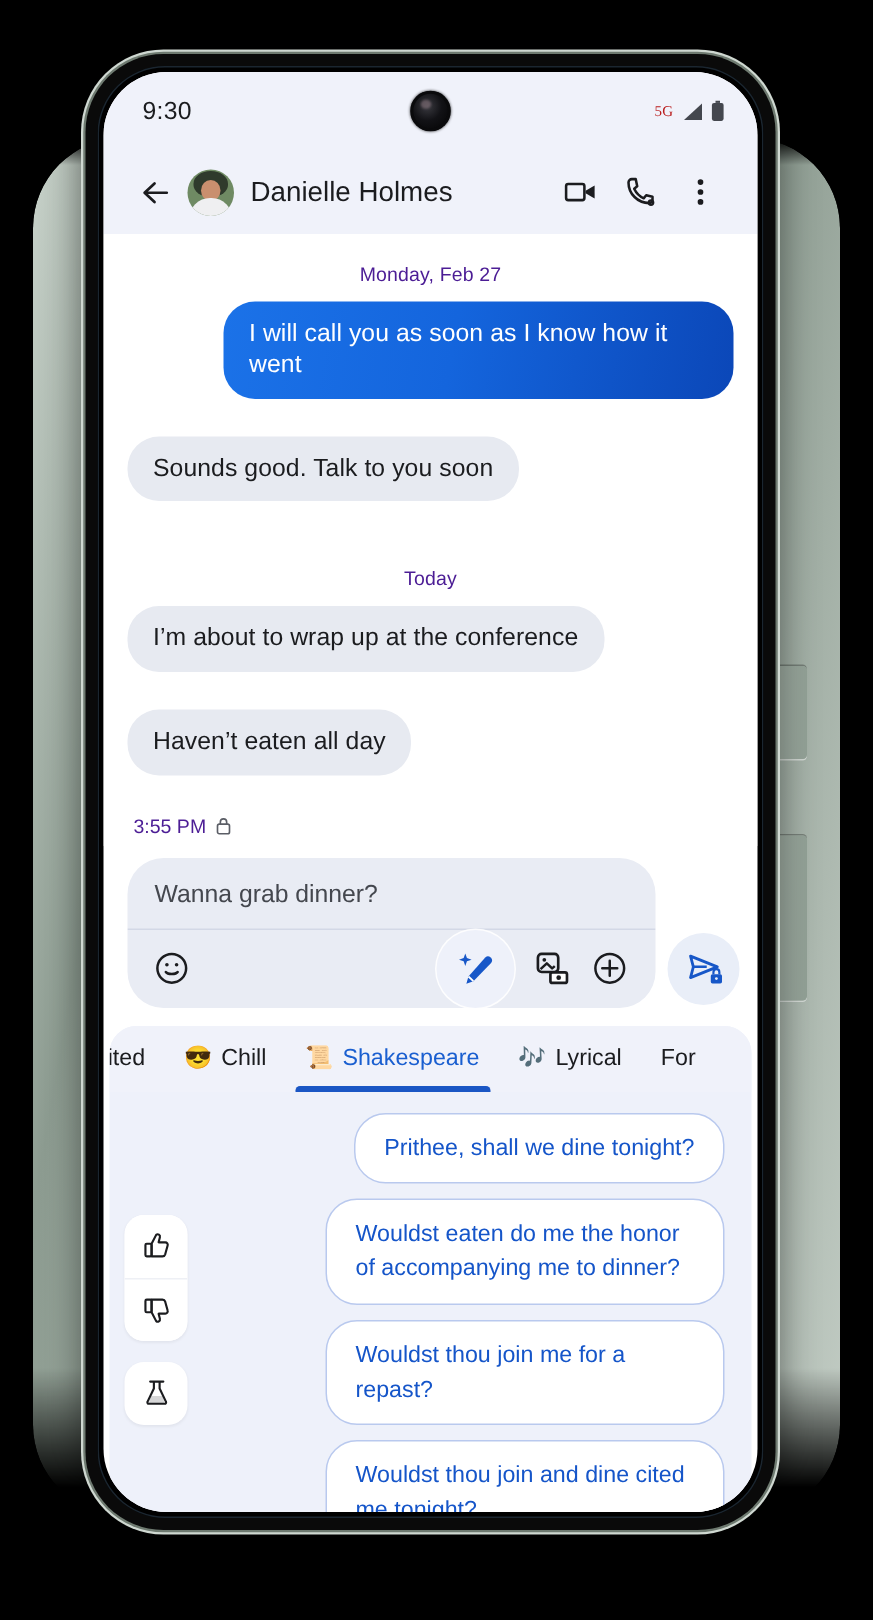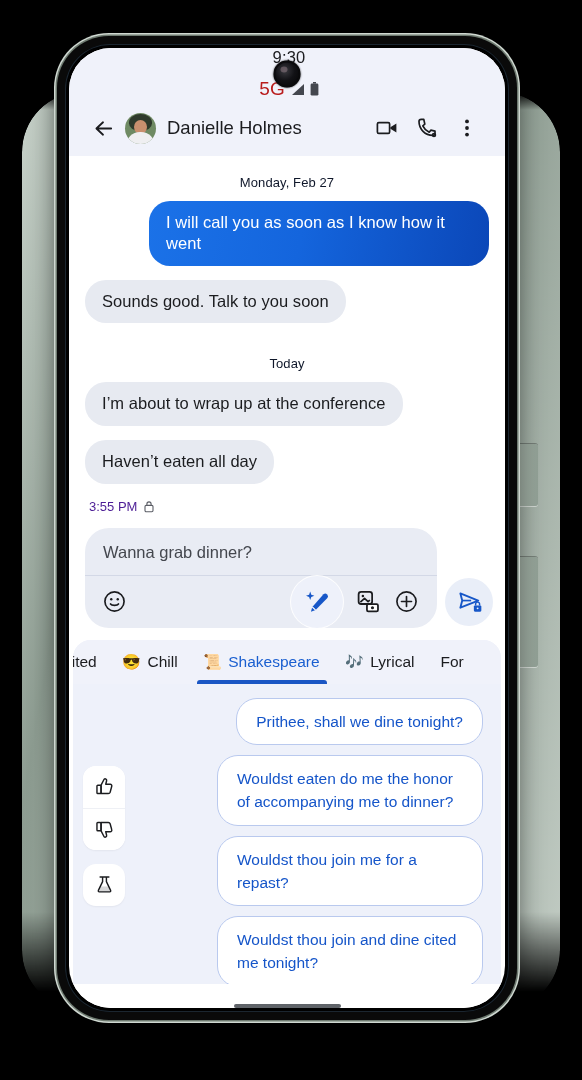--- a/index.html
+++ b/index.html
@@ -45,25 +45,24 @@
   .screen {
     position: absolute; left: 4px; top: 4px; right: 4px; bottom: 4px;
     border-radius: 42px; overflow: hidden; background: #ffffff;
   }
 
   
   .statusbar {
     height: 52px; background: #f0f2fa; position: relative;
     display: flex; align-items: center; justify-content: space-between;
     padding: 0 22px 0 26px;
-    flex-direction: column;
   }
   .clock { font-size: 16.5px; color: #1b1c1f; letter-spacing: .2px; }
   .status-right { display: flex; align-items: center; gap: 5px; }
-  .net-label { font-size: 19px; color: #b91c1c; letter-spacing: .2px; }
+  .net-label { font-size: 10px; color: #b91c1c; letter-spacing: .2px; font-family: Liberation Serif, serif; }
   .sig { width: 15px; height: 13px; }
   .batt { width: 9px; height: 14px; }
   .punch-hole {
     position: absolute; left: 50%; top: 50%; transform: translate(-50%,-50%);
     width: 27px; height: 27px; border-radius: 50%;
     background: radial-gradient(circle at 42% 38%, #3a3a40 0%, #121216 42%, #000 100%);
     box-shadow: inset 0 0 0 2px #0a0a0c, 0 0 2px rgba(0,0,0,.9);
   }
   .punch-hole::after {
     content: ""; position: absolute; left: 7px; top: 6px; width: 7px; height: 6px;
@@ -89,24 +88,24 @@
   .avatar .face { position:absolute; left:9px; top:7px; width:13px; height:14px; border-radius:50%; background:#c98f6e; }
   .avatar .body { position:absolute; left:1px; top:19px; width:29px; height:14px; border-radius:14px 14px 0 0; background:#efeff1; }
   .contact-name {
     font-size: 18.5px; color: #1b1c1f; margin-left: 11px; flex: 1 1 auto;
     white-space: nowrap; overflow: hidden;
   }
 
   
   .chat-body { background: #ffffff; padding: 0 0 2px 0; }
   .day-divider {
-    text-align: center; font-size: 13px; color: #0f172a;
+    text-align: center; font-size: 13px; color: #4c1d95;
     padding: 19px 0 11px 0; letter-spacing: .1px;
   }
-  .msg-row { display: flex; padding: 0 16px; margin-bottom: 14px; }
+  .msg-row { display: flex; padding: 0 16px; margin-bottom: 25px; }
   .msg-row.out { justify-content: flex-end; }
   .msg-row.in  { justify-content: flex-start; }
   .bubble {
     max-width: 340px; padding: 11px 17px 12px 17px; border-radius: 21px;
     font-size: 16.5px; line-height: 1.26; letter-spacing: .05px;
   }
   .bubble.out {
     background: linear-gradient(100deg,#1b72e8 0%, #1465dd 45%, #0b47b8 100%);
     color: #fff;
   }

